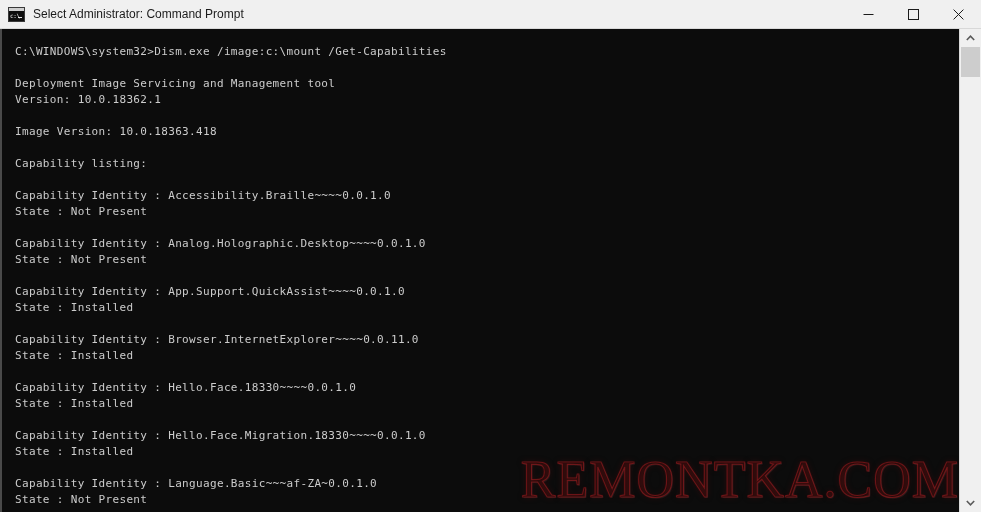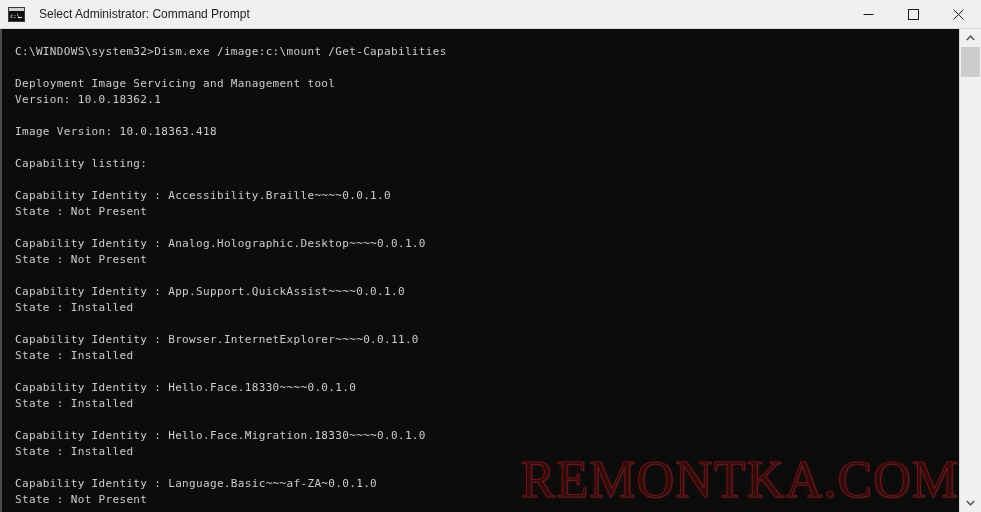--- a/index.html
+++ b/index.html
@@ -73,21 +73,21 @@
     position: absolute;
     left: 9px;
     top: 9px;
     width: 4px;
     height: 1.5px;
     background: #e8e8e8;
   }
   #title-text {
     font-size: 12px;
     color: #1b1b1b;
-    margin-left: 14px;
+    margin-left: 8px;
     white-space: nowrap;
     font-family: "Liberation Sans", sans-serif;
     text-align: center;
   }
 
   #winbuttons {
     position: absolute;
     right: 0;
     top: 0;
     height: 29px;

